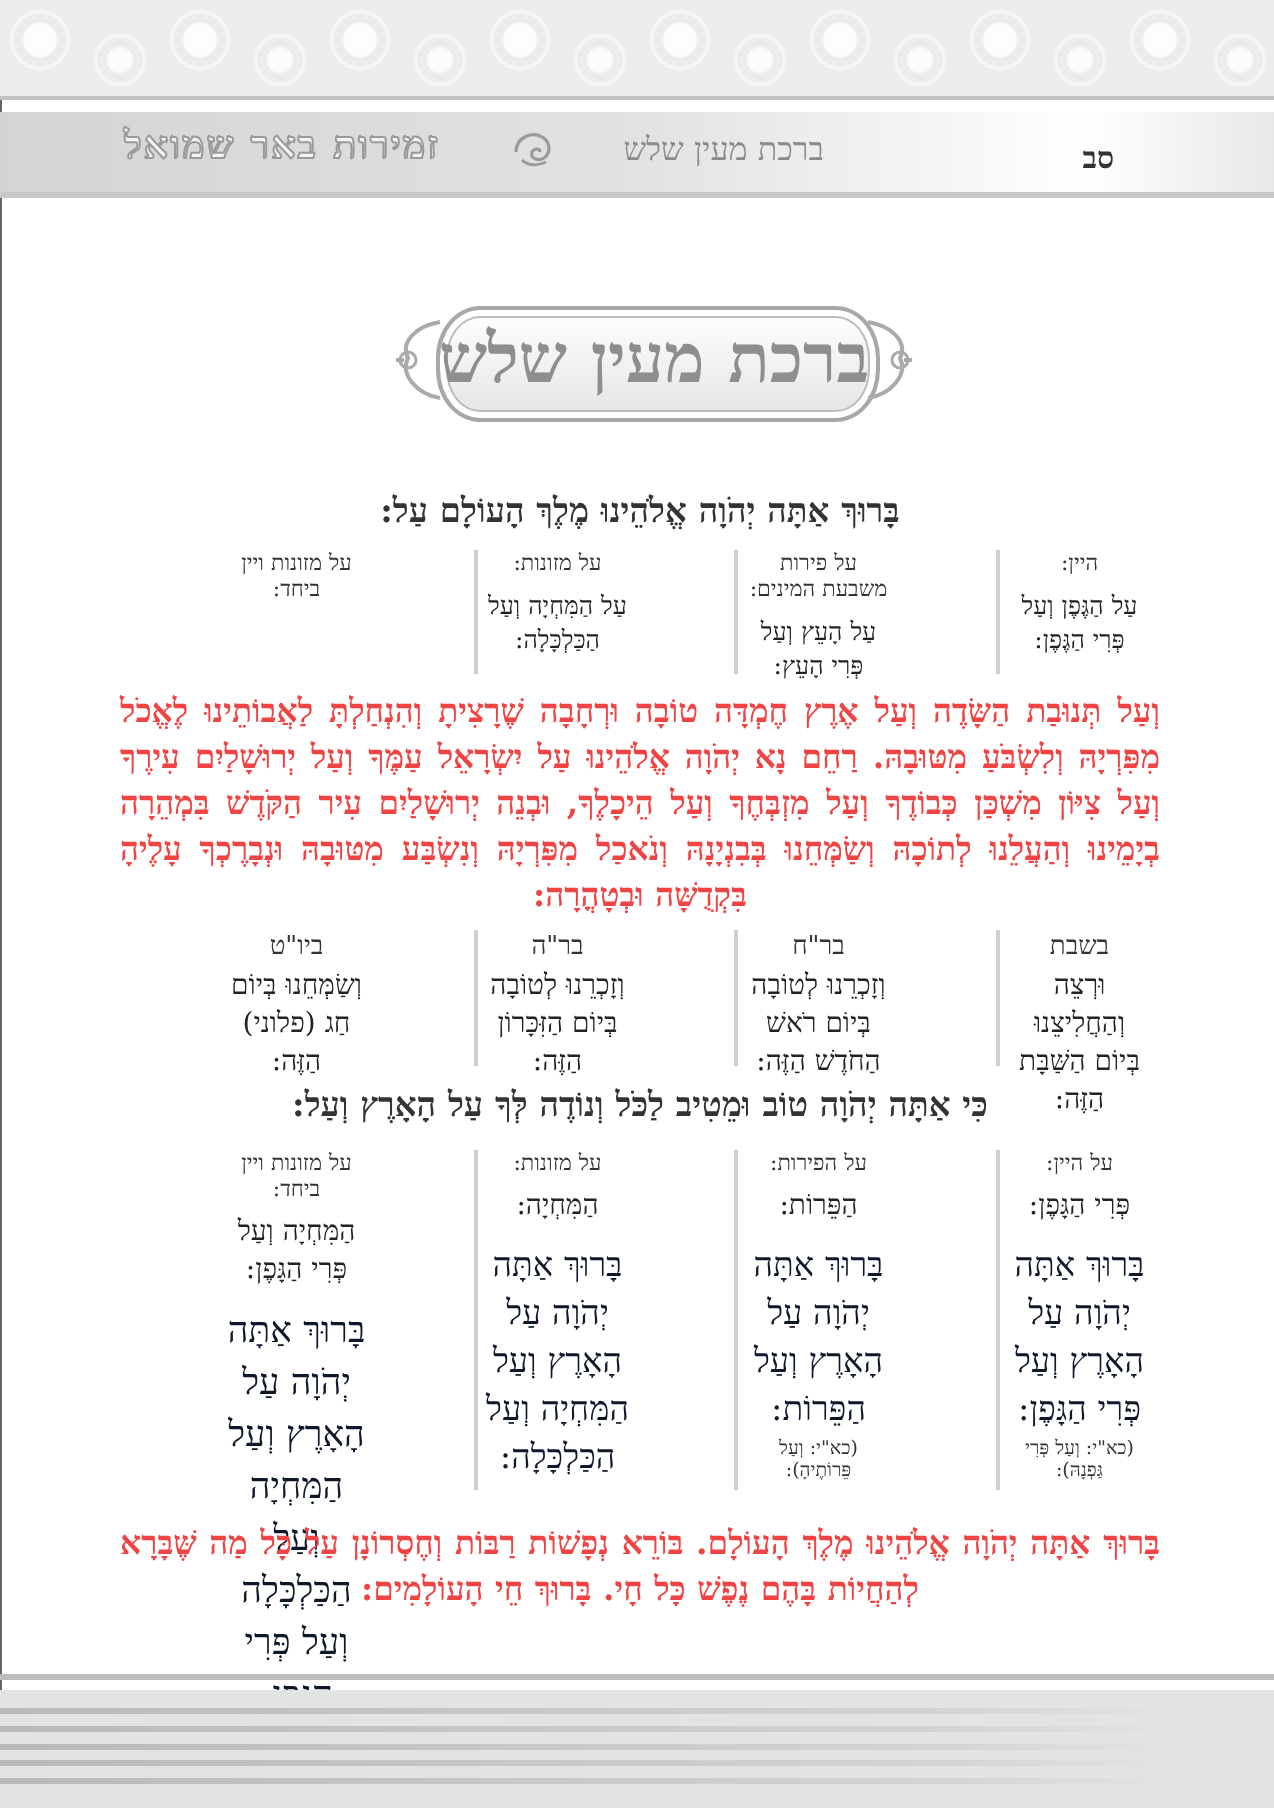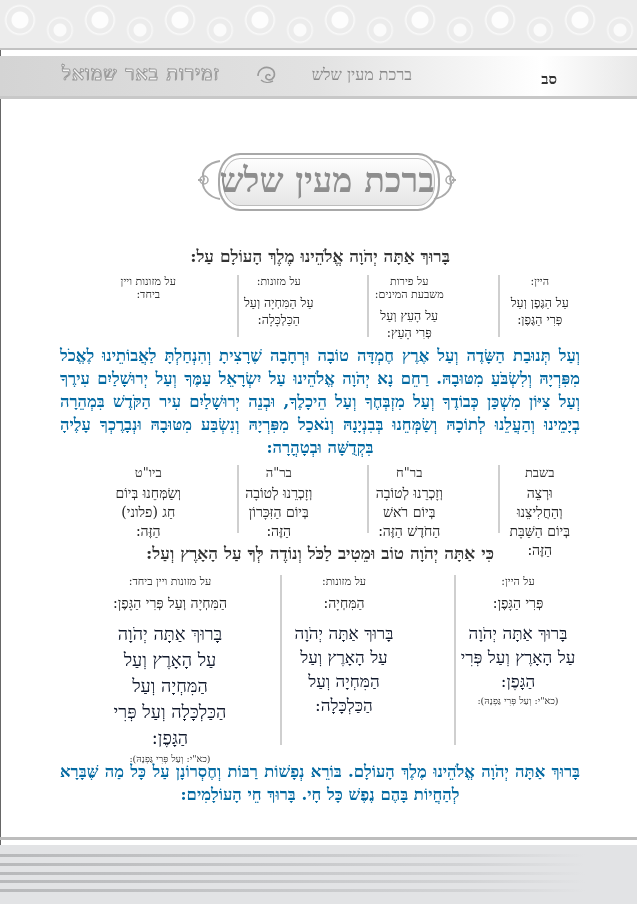--- a/index.html
+++ b/index.html
@@ -52,21 +52,21 @@
   .content { position: absolute; left: 60px; width: 520px; direction: rtl; text-align: center; }
   .blessing-line { font-size: 17px; font-weight: bold; color: #333; }
   .grid4 { position: absolute; left: 60px; width: 520px; display: flex; direction: rtl; }
   .col { flex: 1; border-left: 2px solid #cfcfcf; padding: 0 4px; text-align: center; margin-left: 48px; }
   .col:last-child { border-left: none; }
   .col-head { font-size: 11px; color: #333; margin-bottom: 6px; }
   .col-text { font-size: 12.5px; line-height: 17px; color: #222; }
   .col-text-big { font-size: 14px; line-height: 19px; color: #222; }
   .col-huge { font-size: 17px; line-height: 24px; color: #0f172a; }
   .col-note { font-size: 9.5px; color: #333; margin-top: 2px; }
-  .para { font-size: 16.5px; line-height: 23px; text-align: justify; text-align-last: center; color: #0369a1; font-weight: bold; }
+  .para { font-size: 16.5px; line-height: 23px; text-align: justify; text-align-last: center; color: #ef4444; font-weight: bold; }
   .bottom-band-line { position: absolute; left: 0; top: 837px; width: 637px; height: 3px; background: #bdbdbd; }
   .bottom-band {
     position: absolute; left: 0; top: 845px; width: 637px; height: 59px; background: #e2e3e5;
   }
   .stripe { position: absolute; left: 0; height: 3px; width: 585px;
     background: linear-gradient(to right, #b8b9bb, #d2d3d5 80%, rgba(226,227,229,0) 100%); }
 </style>
 </head>
 <body>
 
@@ -145,20 +145,26 @@
 <div class="content blessing-line" style="top:543px;">כִּי אַתָּה יְהֹוָה טוֹב וּמֵטִיב לַכֹּל וְנוֹדֶה לְּךָ עַל הָאָרֶץ וְעַל:</div>
 
 <div class="grid4" style="top:575px; height:170px;">
   <div class="col">
     <div class="col-head">על היין:</div>
     <div class="col-text-big" style="margin-bottom:8px;">פְּרִי הַגָּפֶן:</div>
     <div class="col-huge">בָּרוּךְ אַתָּה יְהֹוָה עַל הָאָרֶץ וְעַל פְּרִי הַגָּפֶן:</div>
     <div class="col-note">(כא"י: וְעַל פְּרִי גַּפְנָהּ):</div>
   </div>
   <div class="col">
+    <div class="col-head">על הפירות:</div>
+    <div class="col-text-big" style="margin-bottom:8px;">הַפֵּרוֹת:</div>
+    <div class="col-huge">בָּרוּךְ אַתָּה יְהֹוָה עַל הָאָרֶץ וְעַל הַפֵּרוֹת:</div>
+    <div class="col-note">(כא"י: וְעַל פֵּרוֹתֶיהָ):</div>
+  </div>
+  <div class="col">
     <div class="col-head">על מזונות:</div>
     <div class="col-text-big" style="margin-bottom:8px;">הַמִּחְיָה:</div>
     <div class="col-huge">בָּרוּךְ אַתָּה יְהֹוָה עַל הָאָרֶץ וְעַל הַמִּחְיָה וְעַל הַכַּלְכָּלָה:</div>
   </div>
   <div class="col">
     <div class="col-head">על מזונות ויין ביחד:</div>
     <div class="col-text-big" style="margin-bottom:8px;">הַמִּחְיָה וְעַל פְּרִי הַגָּפֶן:</div>
     <div class="col-huge" style="font-size:18px;line-height:26px;">בָּרוּךְ אַתָּה יְהֹוָה עַל הָאָרֶץ וְעַל הַמִּחְיָה וְעַל הַכַּלְכָּלָה וְעַל פְּרִי הַגָּפֶן:</div>
     <div class="col-note">(כא"י: וְעַל פְּרִי גַּפְנָהּ):</div>
   </div>

